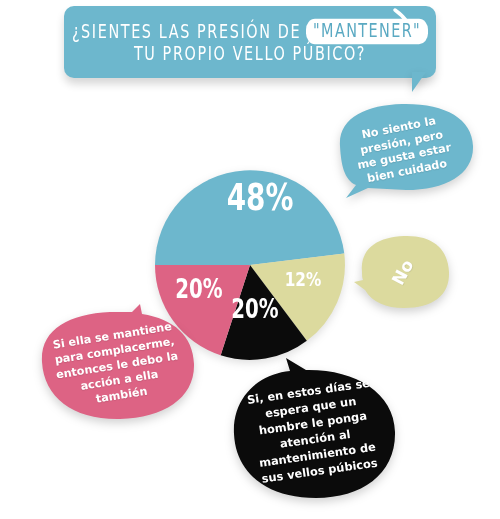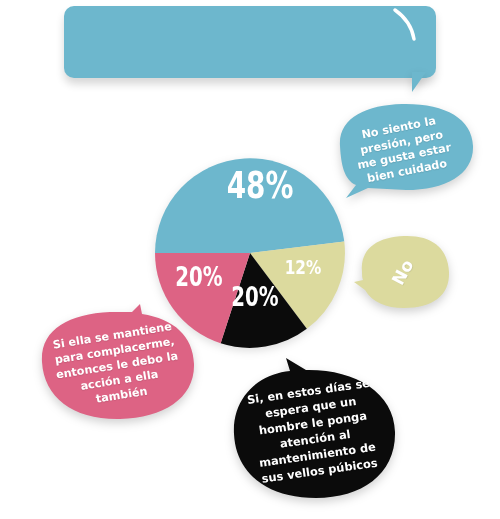--- a/index.html
+++ b/index.html
@@ -49,21 +49,21 @@
   .hl-pill{
     background:#ffffff;color:#5aa9c2;
     border-radius:9px;
     padding:0px 7px 1px 7px;
     font-size:16px;letter-spacing:1.4px;
     display:inline-block;
   }
 
   
   .pie-wrap{
-    position:absolute;left:155px;top:158px;width:190px;height:190px;
+    position:absolute;left:155px;top:170px;width:190px;height:190px;
   }
   .pie-svg{display:block;overflow:visible;
     filter:drop-shadow(0 3px 4px rgba(0,0,0,0.13));}
   .slice-label{
     fill:#ffffff;
     font-family:"DejaVu Sans Condensed","Liberation Sans Narrow","Liberation Sans",sans-serif;
     font-weight:bold;
     text-anchor:middle;
     transform:scaleY(1.18);
   }
@@ -127,20 +127,27 @@
 
 <div id="stage">
 
   <div class="header-bubble"></div>
   <div class="header-tail"></div>
 
   <svg class="header-swoosh" viewBox="0 0 30 34">
     <path d="M3 2 C 13 9, 20 19, 22 31" stroke="#ffffff" stroke-width="3.4" fill="none" stroke-linecap="round"></path>
   </svg>
 
+  <div class="header-text">
+    <div class="header-line">
+      <span>¿SIENTES LAS PRESIÓN DE</span>
+      <span class="hl-pill">"MANTENER"</span>
+    </div>
+    <div class="header-line">TU PROPIO VELLO PÚBICO?</div>
+  </div>
 
   <div class="pie-wrap">
     <svg class="pie-svg" width="190" height="190" viewBox="0 0 190 190">
 
       <path d="M 95 95 L 0 95 A 95 95 0 0 1 189.29 83.62 Z" fill="#6db7cd"></path>
 
       <path d="M 95 95 L 189.29 83.62 A 95 95 0 0 1 151.85 170.84 Z" fill="#dcda9e"></path>
 
       <path d="M 95 95 L 151.85 170.84 A 95 95 0 0 1 65.64 185.35 Z" fill="#0b0b0b"></path>
 

